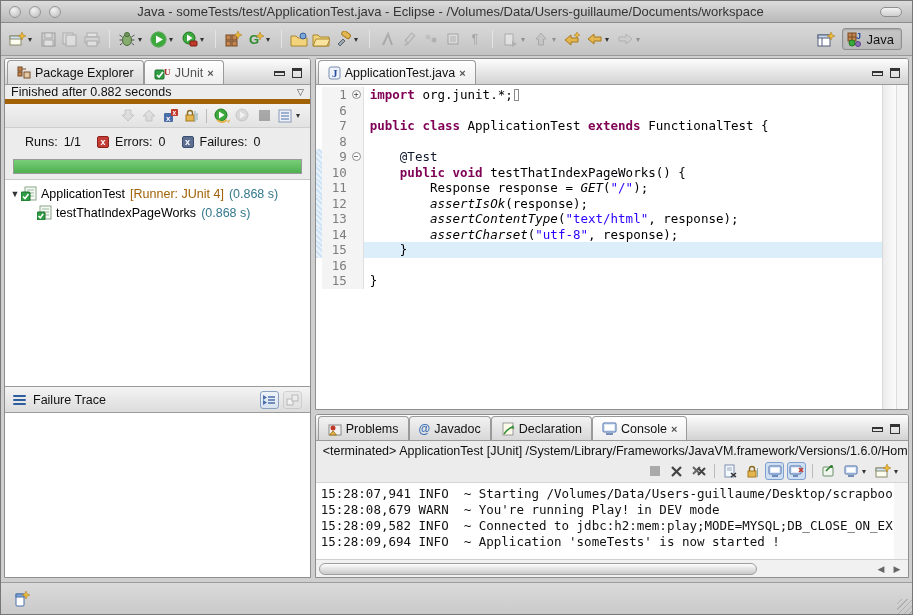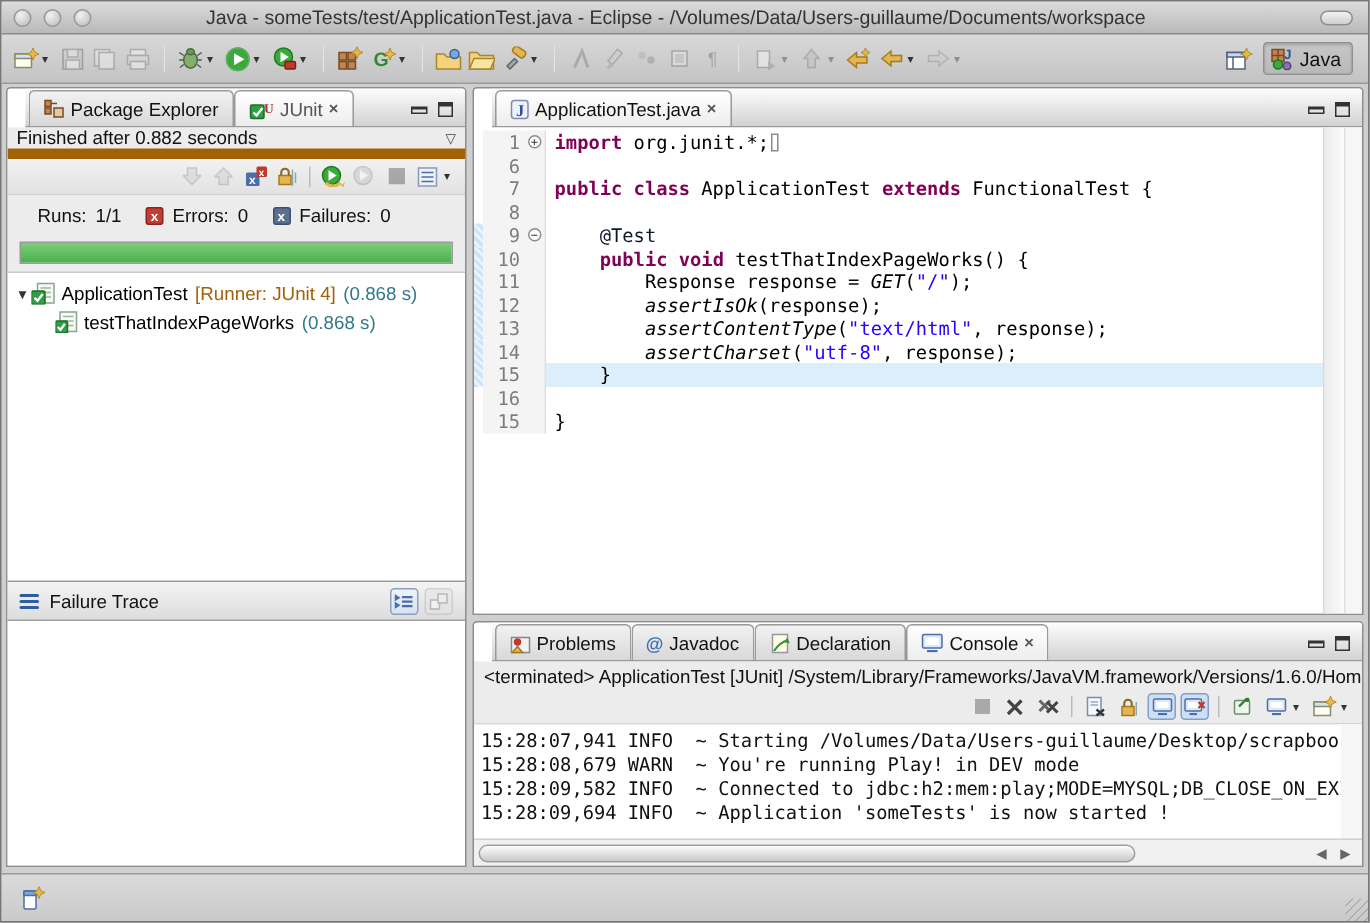--- a/index.html
+++ b/index.html
@@ -45,33 +45,33 @@
     background:linear-gradient(#c7c7c7,#b9b9b9); font-size:13px; color:#111;
     box-shadow:inset 0 1px 2px rgba(0,0,0,.18);
   }
   
   .workbench { position:absolute; top:55px; left:0; right:0; bottom:32px;
     display:flex; padding:2px 3px 4px 3px; }
   .sash-v { width:4px; cursor:col-resize; }
   .panel { background:#fff; border:1px solid #8e8e8e; border-radius:3px 3px 0 0; overflow:hidden; display:flex; flex-direction:column; }
   
   .viewtabs { height:26px; flex:0 0 26px; display:flex; align-items:flex-end;
-    background:linear-gradient(#fdfdfd,#d2d2d2); border-bottom:1px solid #9a9a9a; padding-left:2px;margin-left:12px; }
+    background:linear-gradient(#fdfdfd,#d2d2d2); border-bottom:1px solid #9a9a9a; padding-left:2px; }
   .vtab { display:flex; align-items:center; gap:4px; height:24px; padding:0 9px;
     font-size:12.5px; border:1px solid #9a9a9a; border-bottom:none;
     border-radius:4px 4px 0 0; background:linear-gradient(#f2f2f2,#d8d8d8); white-space:nowrap; }
   .vtab.sel { background:linear-gradient(#ffffff,#ededed); }
   .tabx { font-size:11px; font-weight:bold; color:#555; line-height:10px; }
   .minmax { margin-left:auto; display:flex; gap:7px; padding:0 8px 6px 0; align-items:center; }
   .btn-min { width:11px; height:5px; border:1px solid #333; border-top-width:2px; }
   .btn-max { width:10px; height:10px; border:1px solid #333; border-top-width:3px; }
   
   .left-panel { width:307px; flex:0 0 307px; }
   .junit-status { flex:0 0 19px; display:flex; align-items:center; font-size:12.5px;
-    padding:0 6px; background:#ececec; border-bottom:7px solid #a16207; }
+    padding:0 6px; background:#ececec; border-bottom:5px solid #a16207; }
   .junit-status .vmenu { margin-left:auto; font-size:9px; color:#444; }
   .junit-toolbar { flex:0 0 24px; display:flex; align-items:center; justify-content:flex-end;
     gap:3px; padding:0 6px; background:linear-gradient(#f2f2f2,#e2e2e2); border-bottom:1px solid #cfcfcf; }
   .jti { width:18px; height:18px; display:inline-flex; align-items:center; justify-content:center; }
   .jti.dis { opacity:.38; filter:grayscale(1); }
   .jsep { width:1px; height:14px; background:#bbb; margin:0 3px; }
   .junit-stats { flex:0 0 28px; display:flex; align-items:center; gap:6px; font-size:12.5px;
     padding:0 20px; background:#ececec; }
   .junit-stats .val { margin-right:10px; }
   .mini-x { width:12px; height:12px; border-radius:2px; color:#fff; font-size:9px; font-weight:bold;

